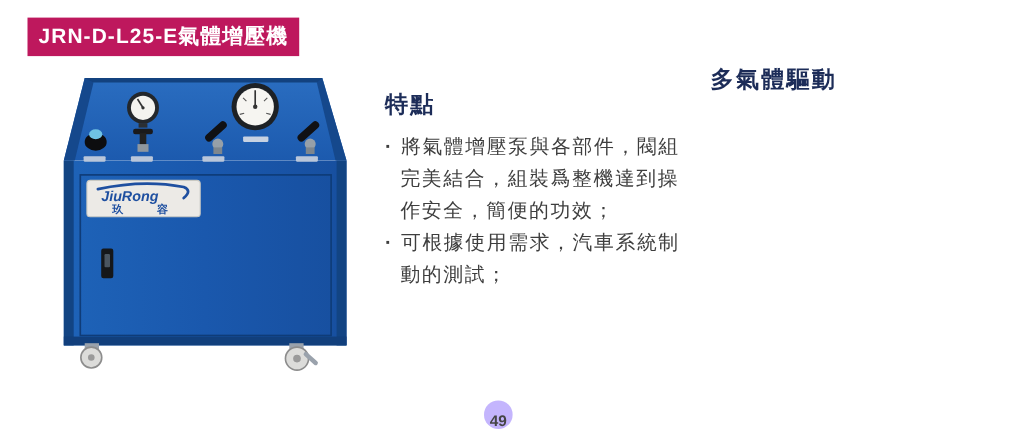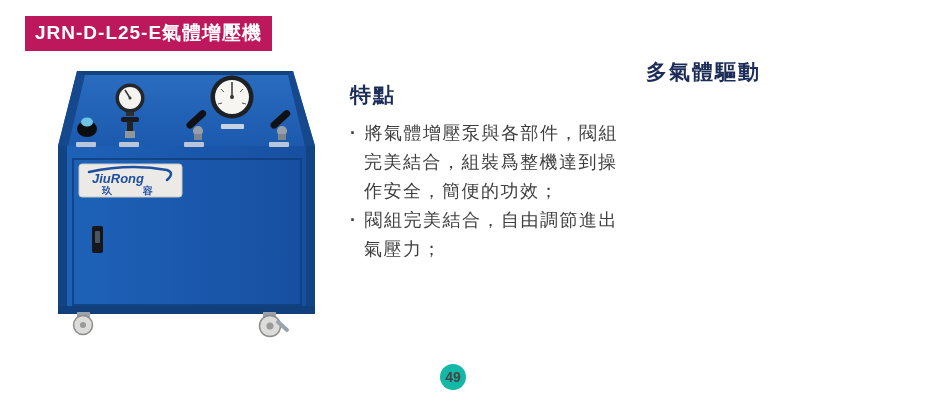--- a/index.html
+++ b/index.html
@@ -30,23 +30,23 @@
     padding-left:14px; text-indent:-14px;
   }
   .applications { position:absolute; left:646px; top:58px; }
   .applications li {
     line-height:26px; letter-spacing:0; white-space:nowrap;
     padding-left:13px; text-indent:-13px;
   }
   
   .page-num {
     position:absolute; left:440px; top:364px; width:26px; height:26px;
-    border-radius:50%; background:#14b8a6; color:#454545;
+    border-radius:50%; background:#c4b5fd; color:#454545;
     font-size:14px; font-weight:bold;
-    display:flex; align-items:center; justify-content:center;
+    display:flex; align-items:flex-end; justify-content:center;
   }
 </style>
 </head>
 <body>
 
 <div class="page">
 
   <div class="banner">
     <span>JRN-D-L25-E氣體增壓機</span>
   </div>
@@ -153,21 +153,21 @@
         <rect x="144" y="86" width="20" height="5" rx="1" fill="#b9c6da"></rect>
         <rect x="229" y="86" width="20" height="5" rx="1" fill="#b9c6da"></rect>
       </g>
     </svg>
   </div>
 
   <section class="col features">
     <h2>特點</h2>
     <ul>
       <li>將氣體增壓泵與各部件，閥組完美結合，組裝爲整機達到操作安全，簡便的功效；</li>
-      <li>閥組完美結合，自由調節進出氣壓力；</li>
+      <li>可根據使用需求，汽車系統制動的測試；</li>
     </ul>
   </section>
 
   <section class="col applications">
     <h2>多氣體驅動</h2>
   </section>
 
   <div class="page-num">
     <span>49</span>
   </div>

